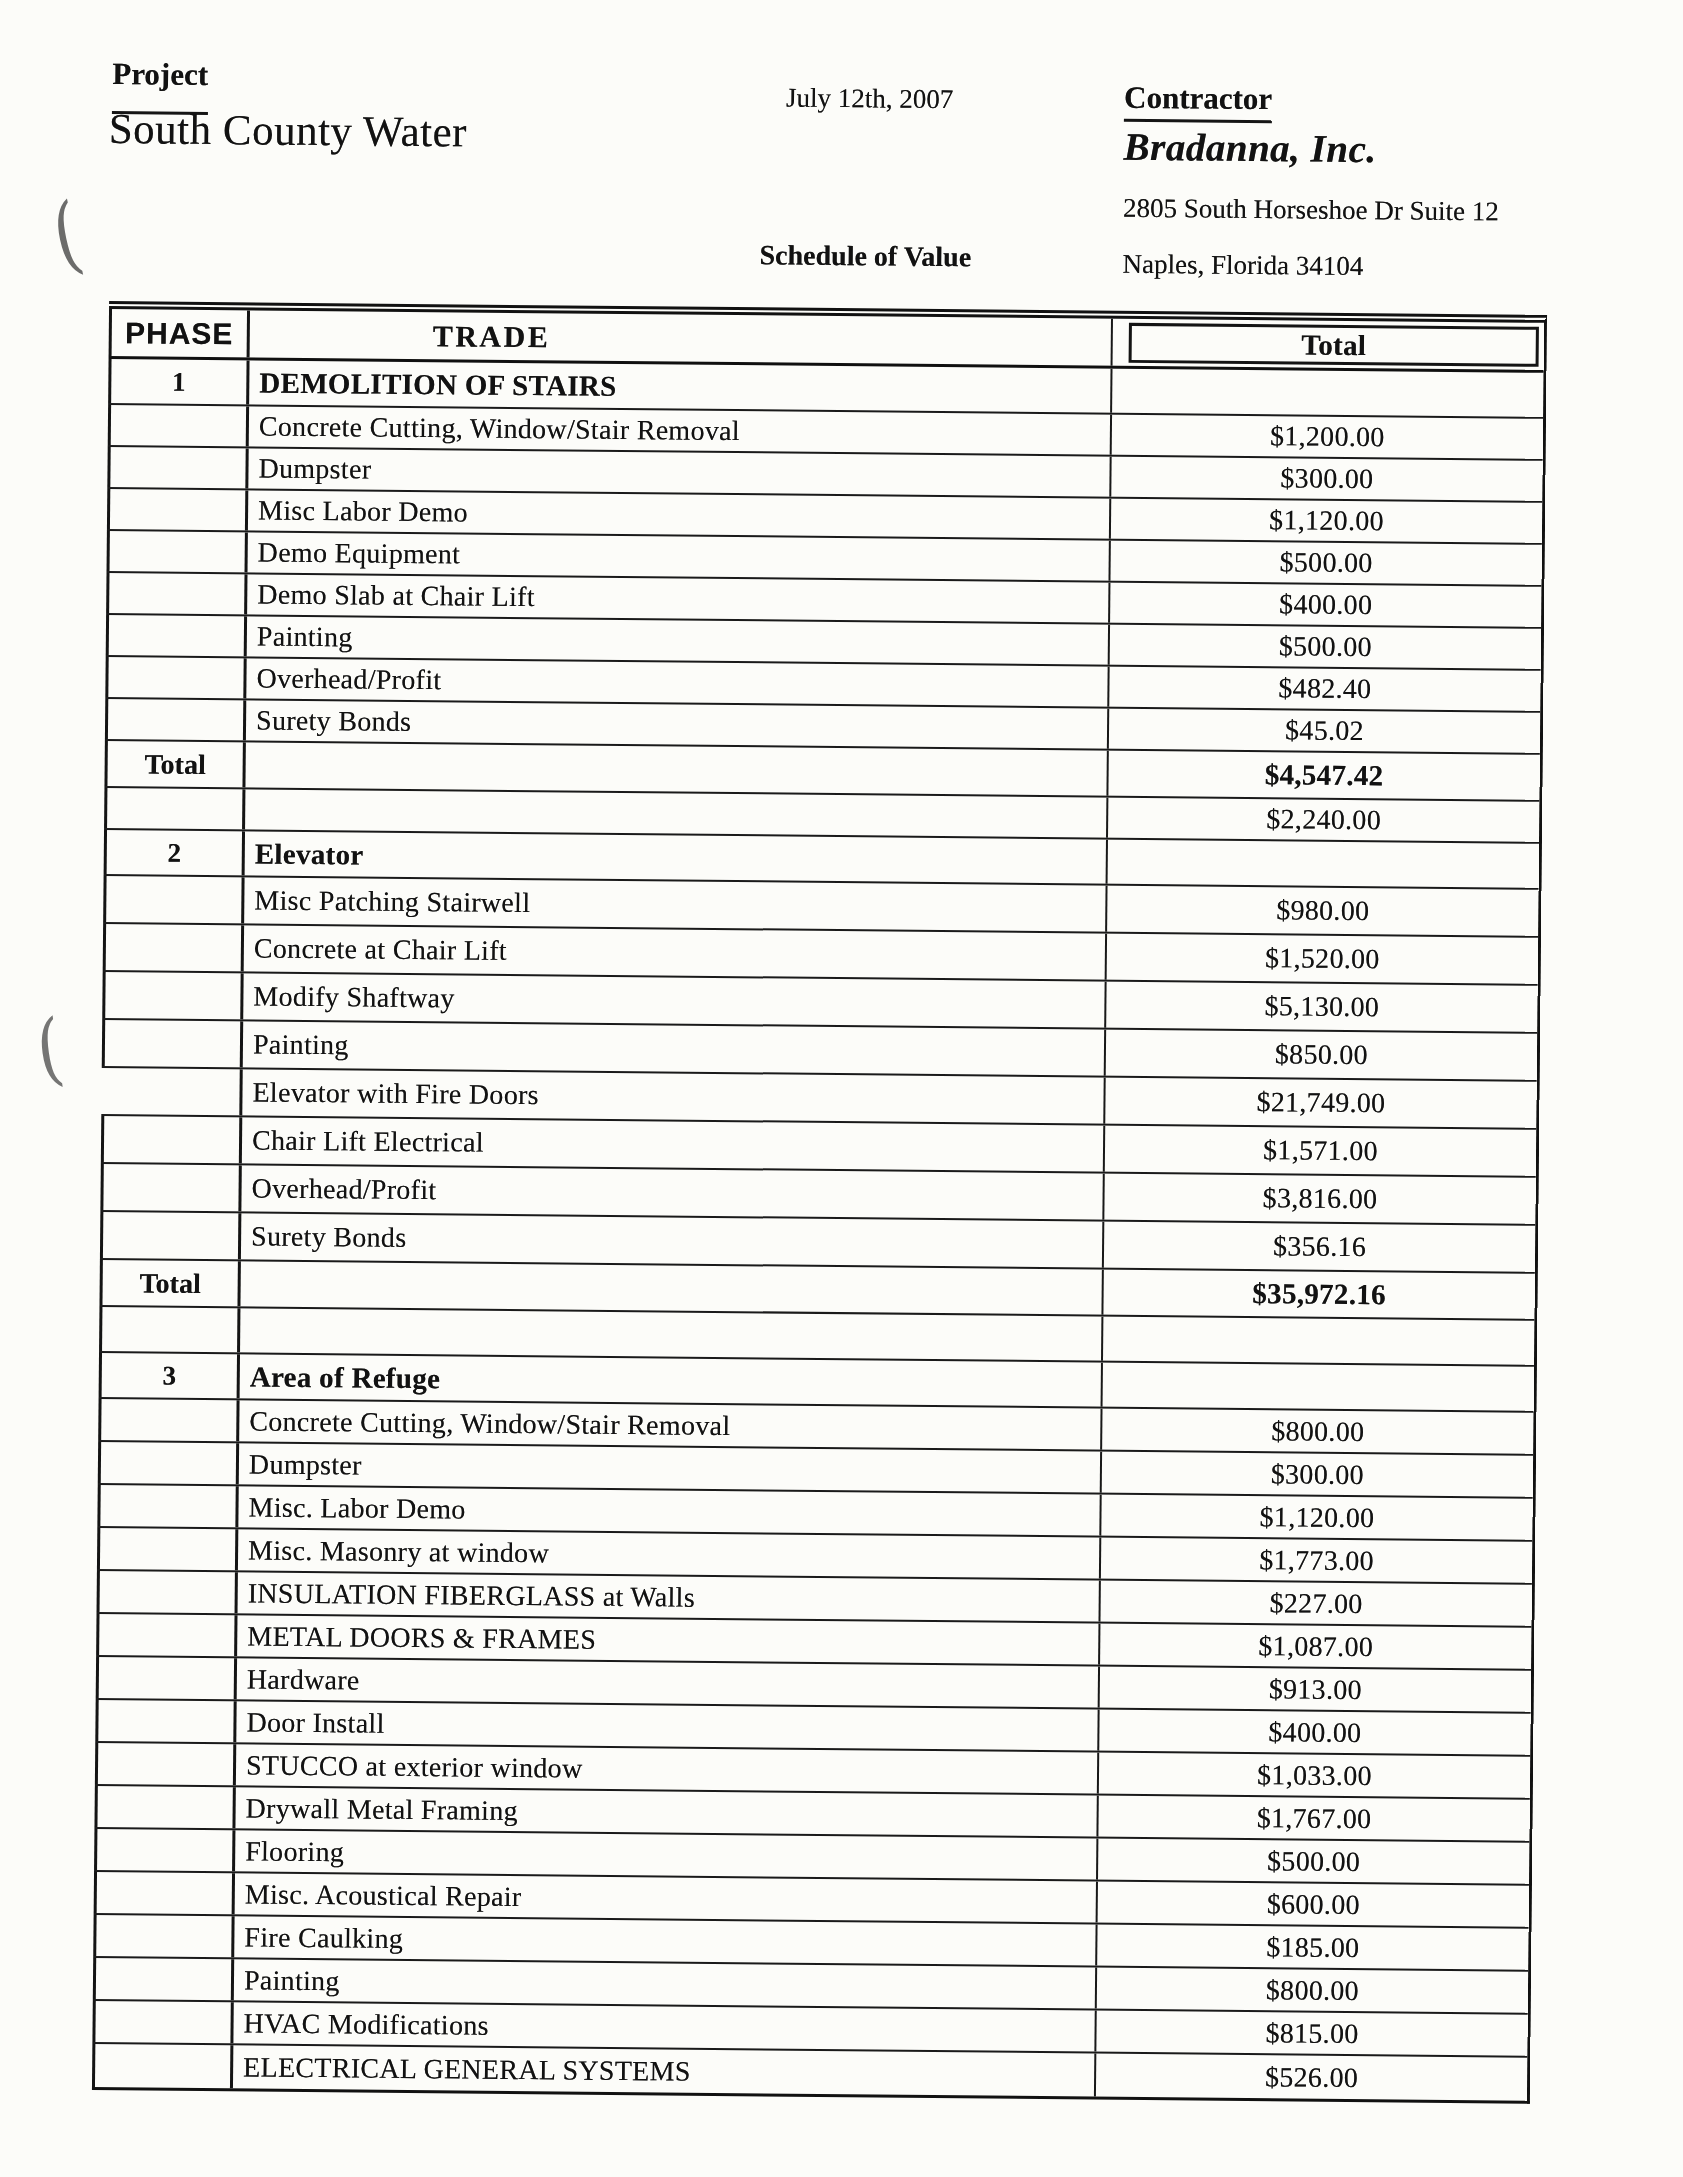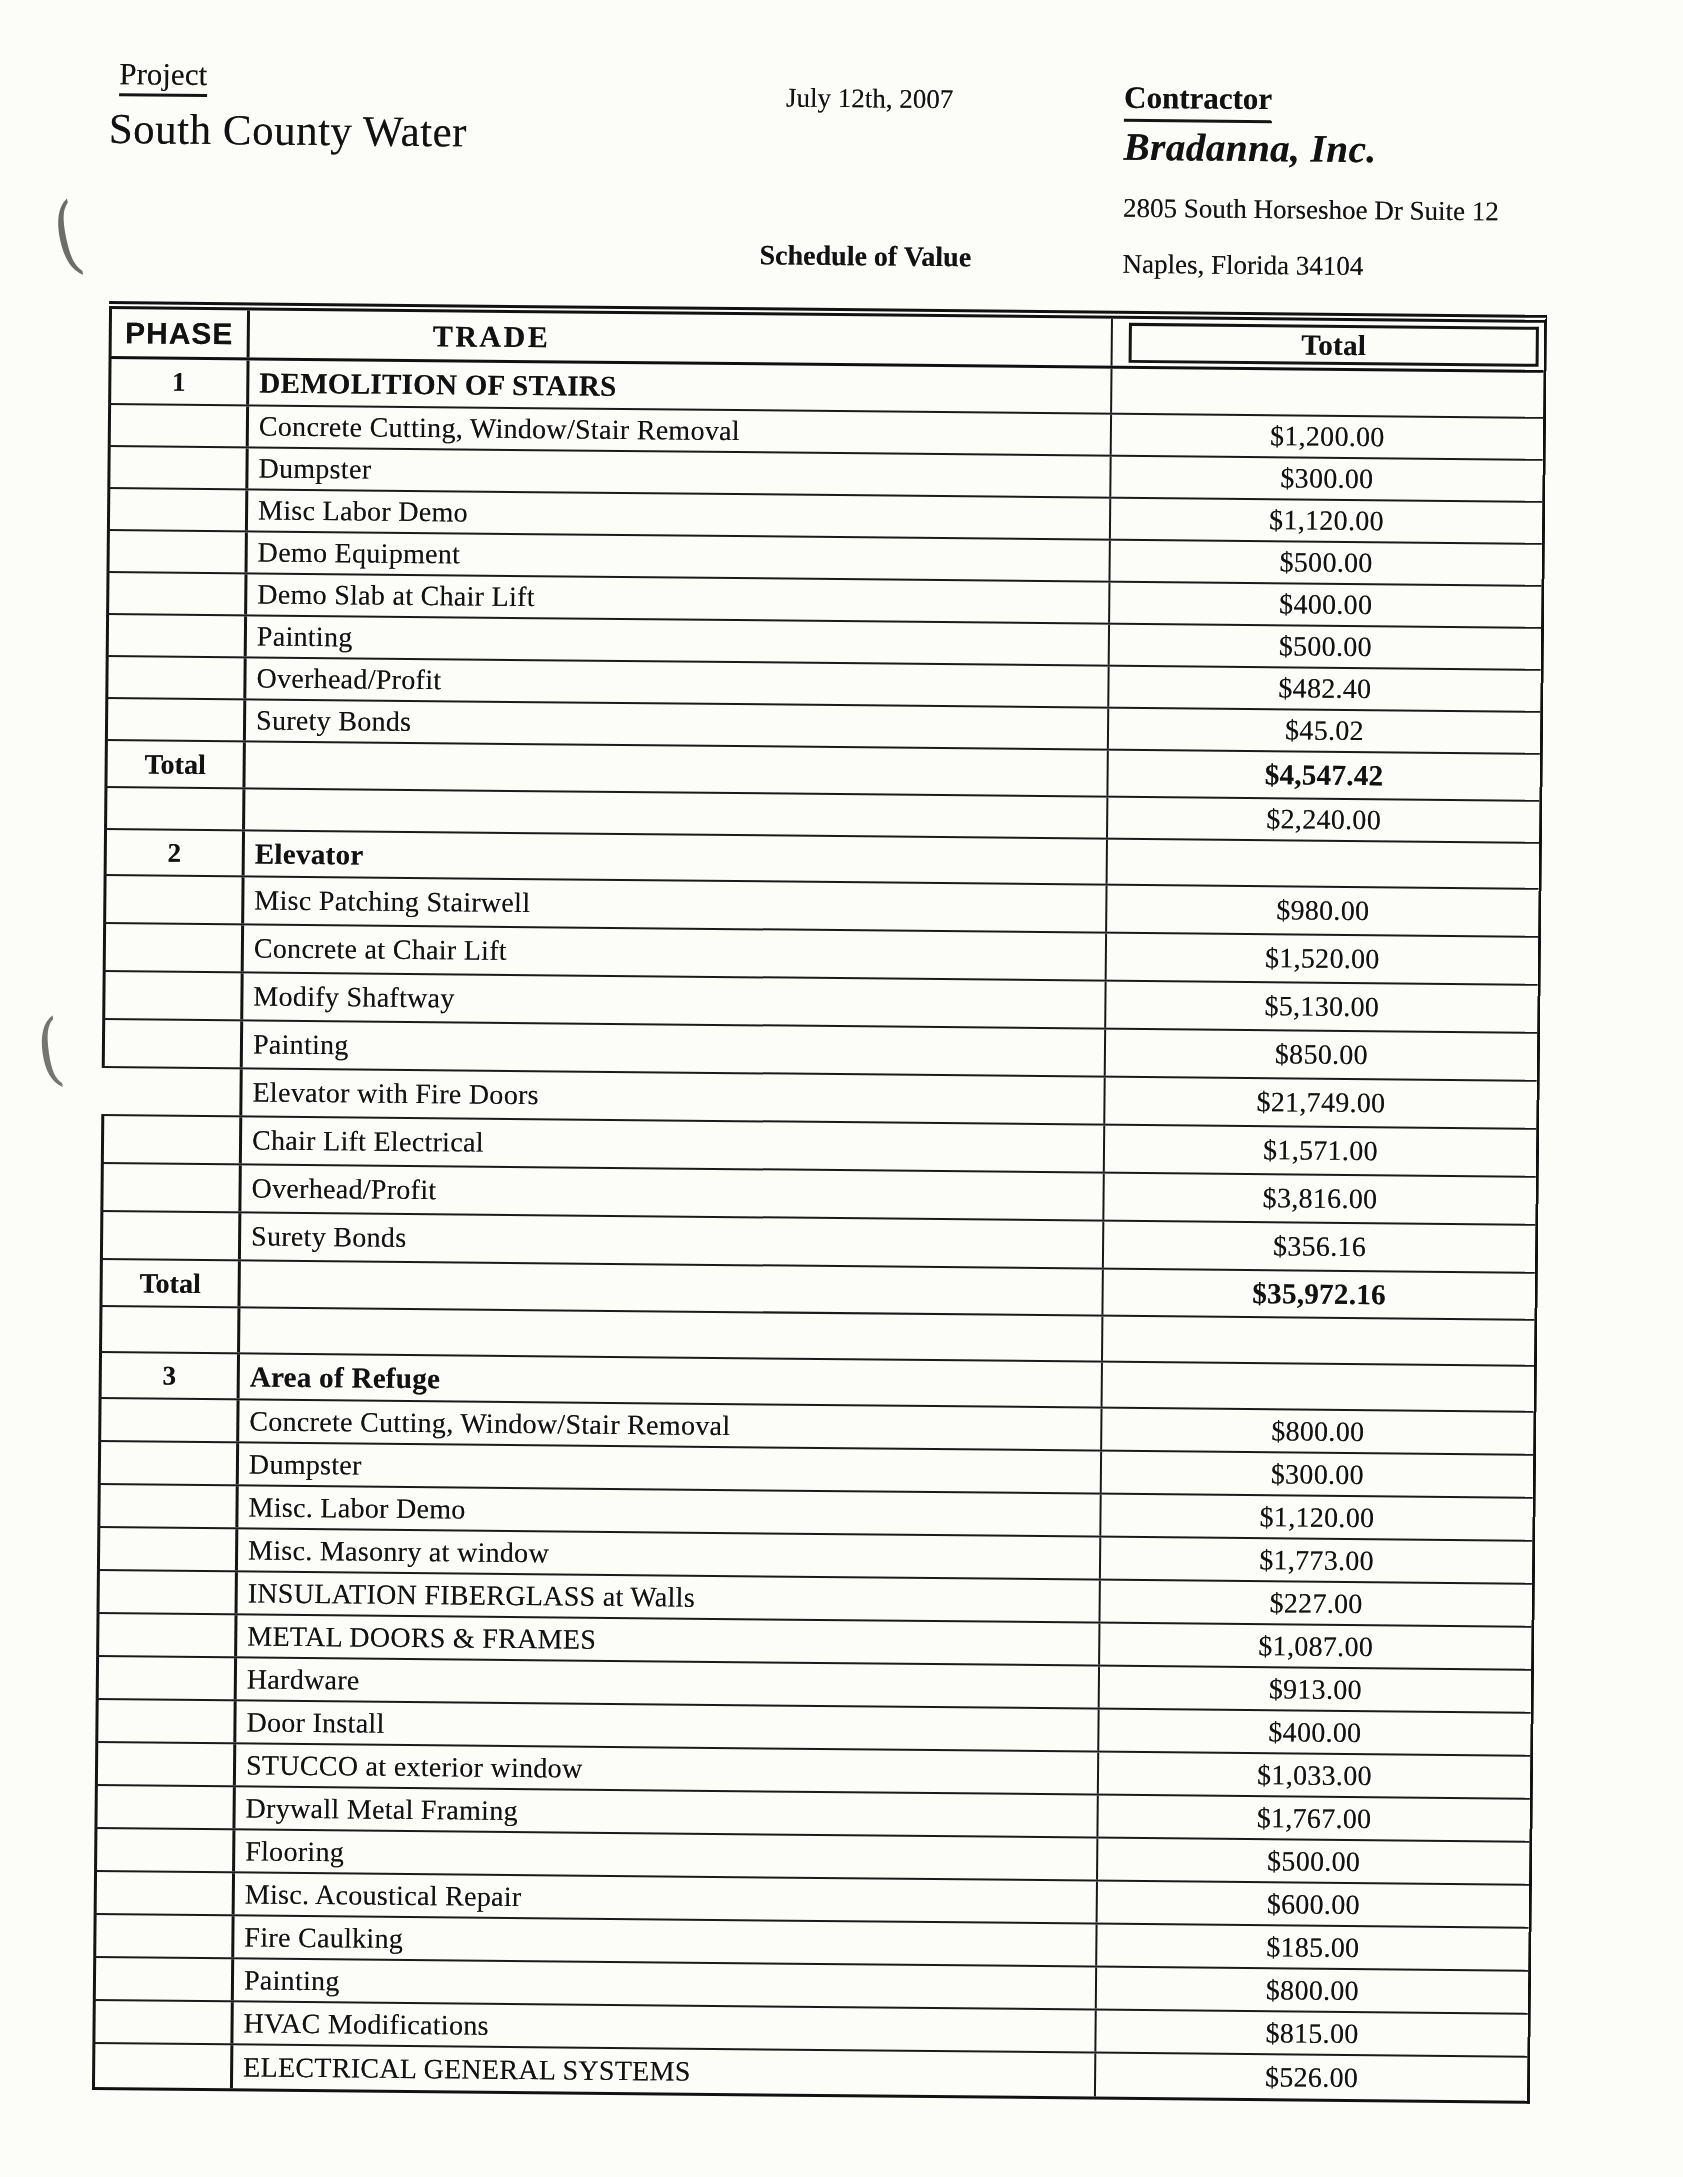--- a/index.html
+++ b/index.html
@@ -13,21 +13,21 @@
     color:#121212;
   }
   .tilt{
     position:absolute;inset:0;
     transform:rotate(0.55deg);
     transform-origin:0 0;
     text-shadow:0 0 0.4px rgba(10,10,10,0.6);
   }
   
   .hdr-item{position:absolute;white-space:nowrap;}
-  .project-label{left:120px;top:55px;font-size:31px;font-weight:normal;border-bottom:3px solid #151515;padding-bottom:1px;}
+  .project-label{left:113px;top:55px;font-size:31px;font-weight:bold;border-bottom:3px solid #151515;padding-bottom:19px;}
   .project-name{left:110px;top:103px;font-size:43px;letter-spacing:0.5px;}
   .doc-date{left:787px;top:75px;font-size:27px;}
   .schedule-title{left:762px;top:232px;font-size:28px;font-weight:bold;}
   .contractor-label{left:1125px;top:69px;font-size:31px;font-weight:bold;border-bottom:3px solid #151515;padding-bottom:3px;}
   .contractor-name{left:1125px;top:113px;font-size:39px;font-weight:bold;font-style:italic;letter-spacing:0.5px;}
   .addr{font-size:27px;}
   .addr1{left:1125px;top:182px;}
   .addr2{left:1125px;top:238px;}
   
   .artifact{position:absolute;color:#3c3c3c;font-family:"DejaVu Serif",serif;line-height:1;pointer-events:none;}

